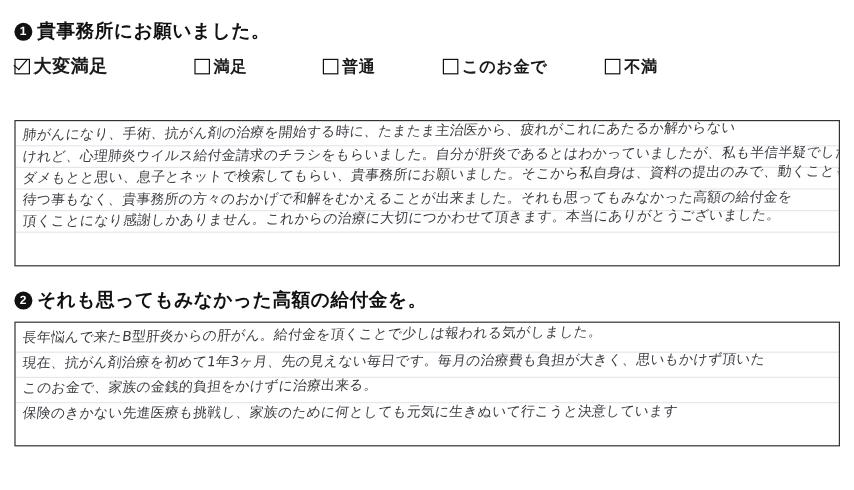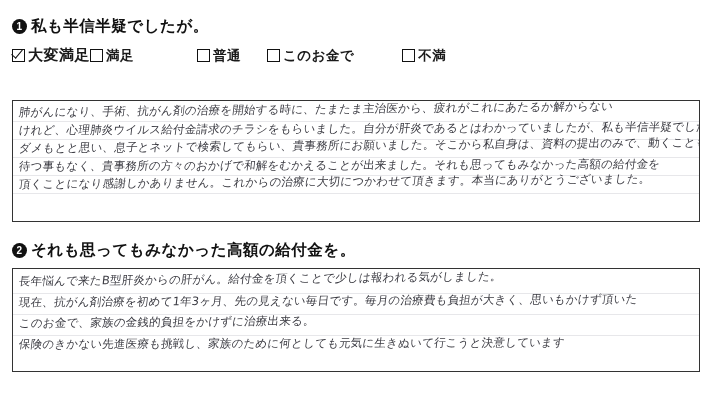--- a/index.html
+++ b/index.html
@@ -144,33 +144,33 @@
     background: rgba(120,120,140,0.18);
   }
 </style>
 </head>
 <body>
 
 <div class="page">
 
   <div class="question" id="q1">
     <span class="q-num">1</span>
-    <span>私も半信半疑でしたが。</span>
+    <span>貴事務所にお願いました。</span>
   </div>
 
   <div class="options">
-    <div class="opt big" style="">
+    <div class="opt big" style="margin-right:72px;">
       <span class="box checked"></span>
       <span class="opt-label">大変満足</span>
     </div>
     <div class="opt" style="margin-right:63px;">
       <span class="box"></span>
       <span class="opt-label">満足</span>
     </div>
-    <div class="opt" style="margin-right:26px;">
+    <div class="opt" style="margin-right:56px;">
       <span class="box"></span>
       <span class="opt-label">普通</span>
     </div>
     <div class="opt" style="margin-right:48px;">
       <span class="box"></span>
       <span class="opt-label">このお金で</span>
     </div>
     <div class="opt">
       <span class="box"></span>
       <span class="opt-label">不満</span>

